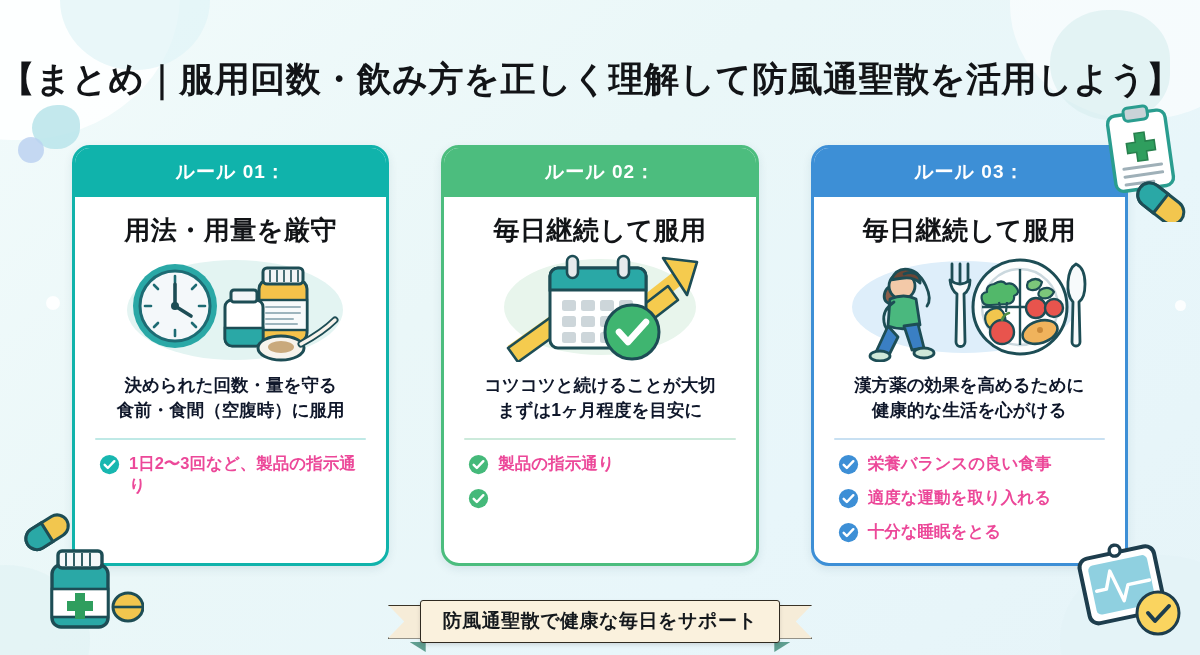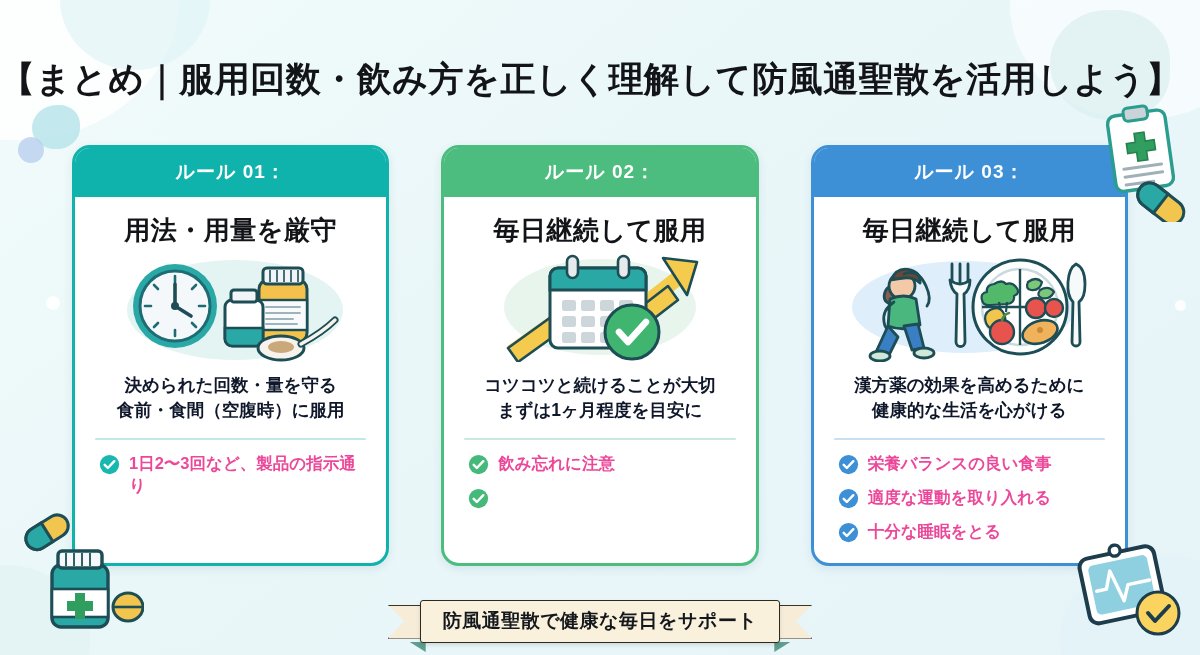--- a/index.html
+++ b/index.html
@@ -253,21 +253,21 @@
       <div class="divider"></div>
 
       <div class="check-list">
         <div class="check-item">
           <span class="check-icon">
             <svg width="21" height="21" viewBox="0 0 24 24">
                 <circle cx="12" cy="12" r="11" fill="#45b97a"></circle>
                 <path d="M6.5 12.4 l3.6 3.6 l7.4 -7.8" stroke="#ffffff" stroke-width="2.8" fill="none" stroke-linecap="round" stroke-linejoin="round"></path>
               </svg>
           </span>
-          <span class="check-text">飲み忘れに注意</span>
+          <span class="check-text">製品の指示通り</span>
         </div>
         <div class="check-item">
           <span class="check-icon">
             <svg width="21" height="21" viewBox="0 0 24 24">
                 <circle cx="12" cy="12" r="11" fill="#45b97a"></circle>
                 <path d="M6.5 12.4 l3.6 3.6 l7.4 -7.8" stroke="#ffffff" stroke-width="2.8" fill="none" stroke-linecap="round" stroke-linejoin="round"></path>
               </svg>
           </span>
         </div>
       </div>

